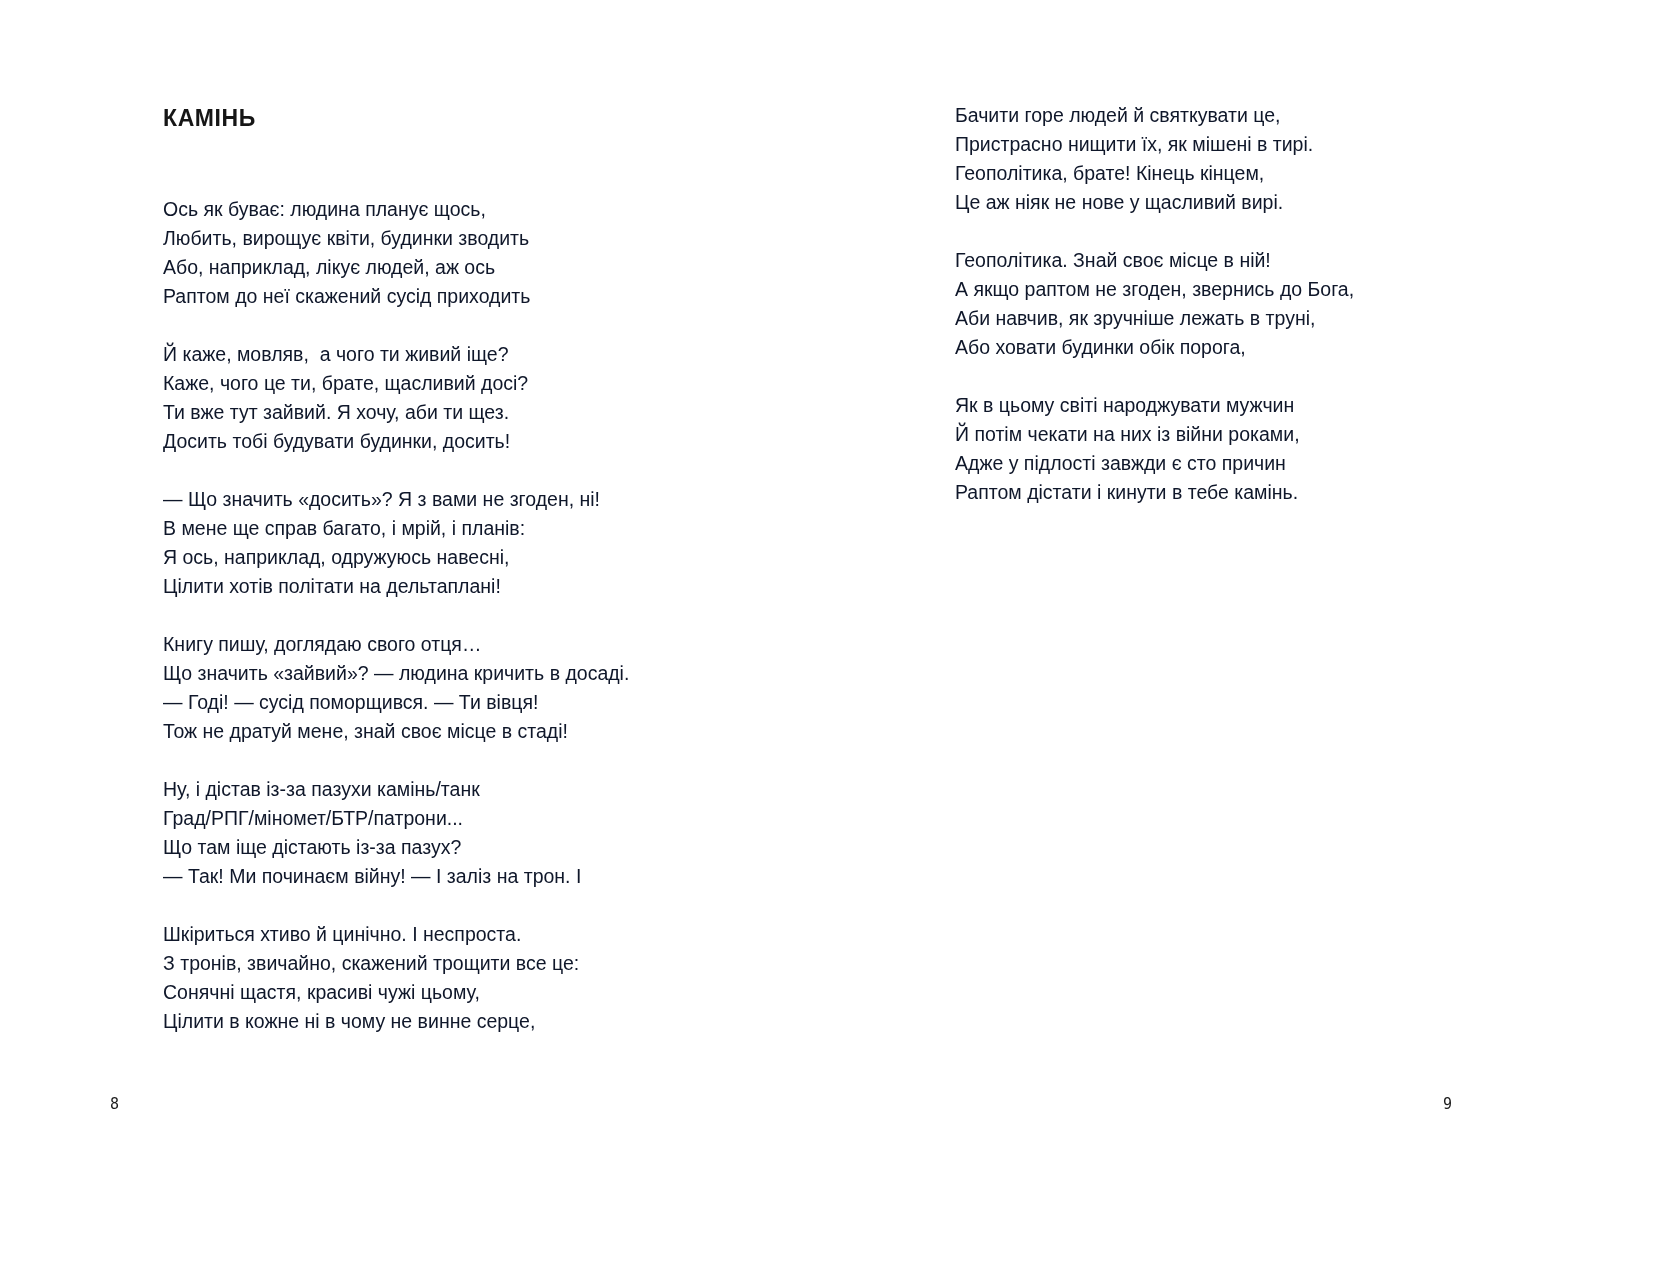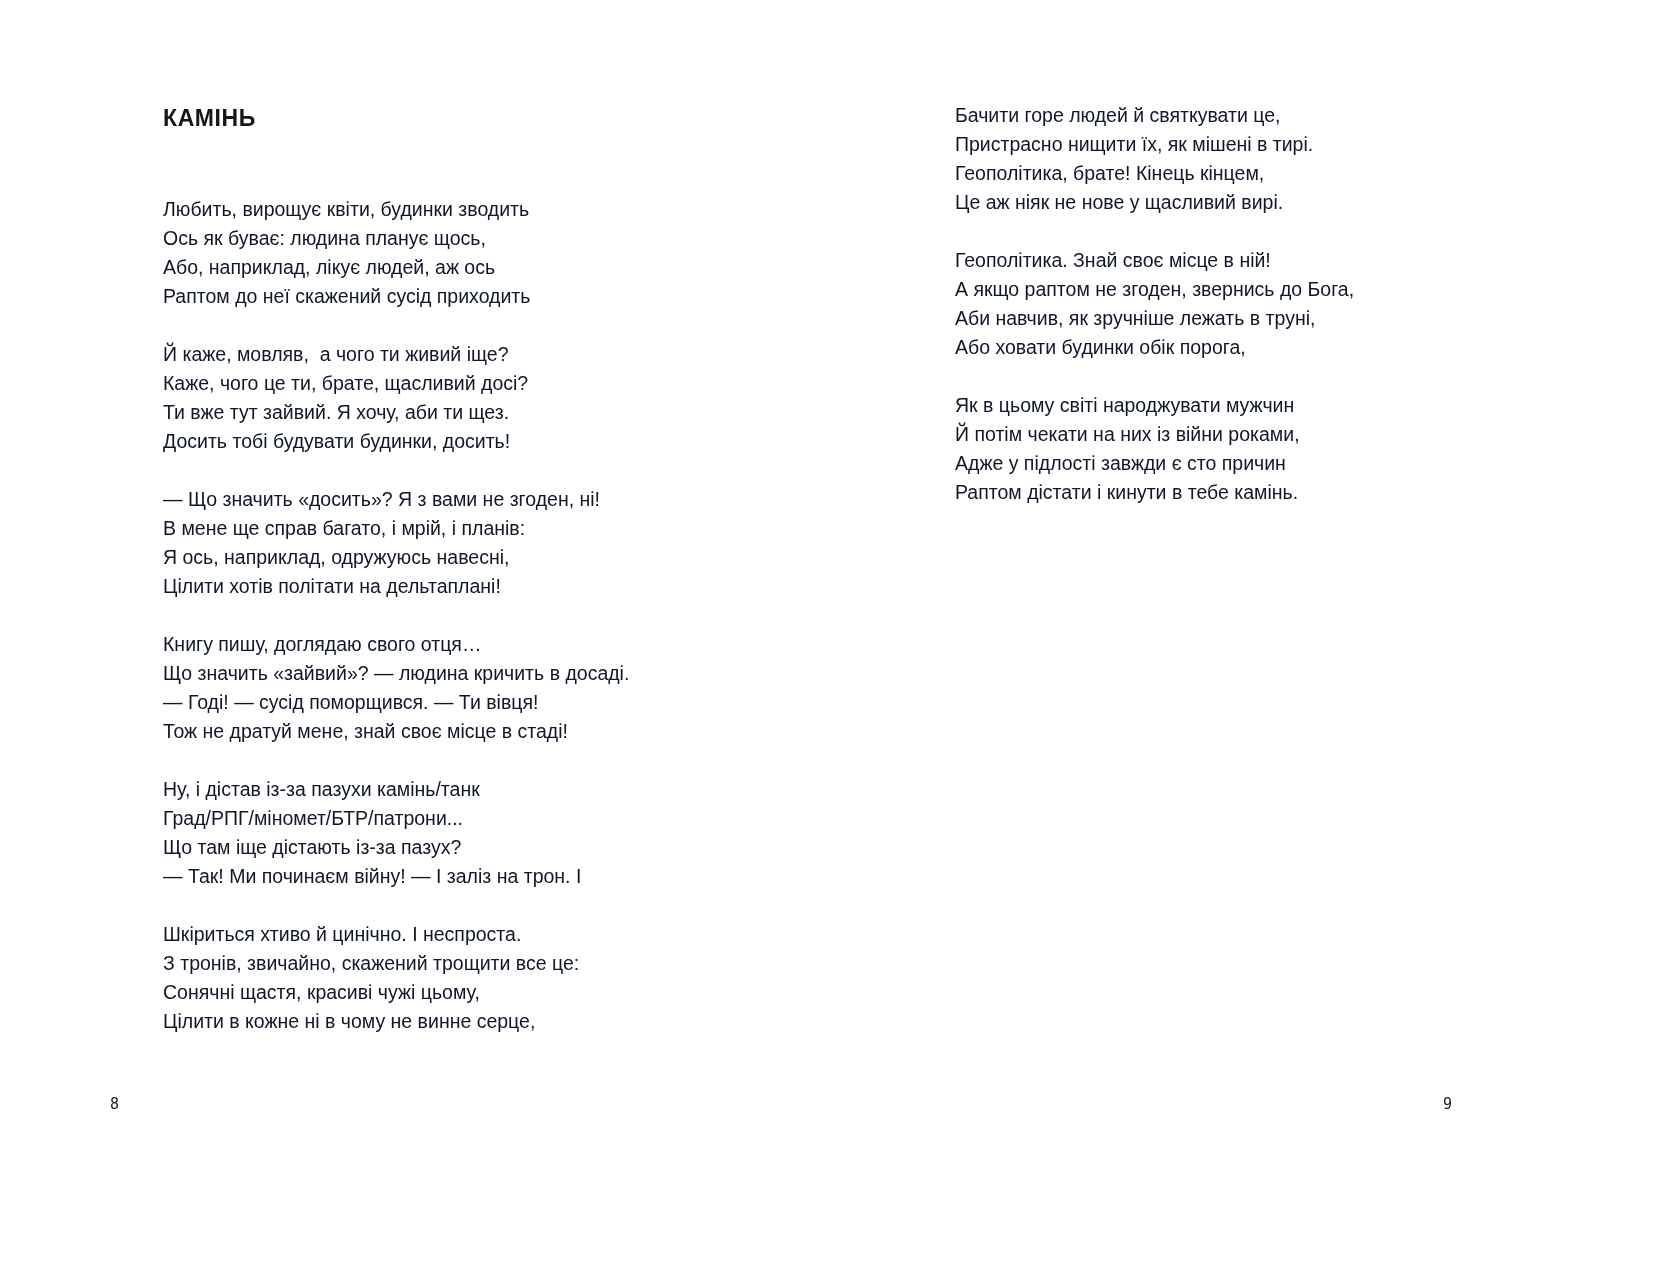--- a/index.html
+++ b/index.html
@@ -45,22 +45,22 @@
 </style>
 </head>
 <body>
 
 <div class="spread">
 
   <div class="page-column left">
     <h1 class="poem-title">КАМІНЬ</h1>
 
     <div class="stanza">
+      <p class="line">Ось як буває: людина планує щось,</p>
       <p class="line">Любить, вирощує квіти, будинки зводить</p>
-      <p class="line">Ось як буває: людина планує щось,</p>
       <p class="line">Або, наприклад, лікує людей, аж ось</p>
       <p class="line">Раптом до неї скажений сусід приходить</p>
     </div>
 
     <div class="stanza">
       <p class="line">Й каже, мовляв,  а чого ти живий іще?</p>
       <p class="line">Каже, чого це ти, брате, щасливий досі?</p>
       <p class="line">Ти вже тут зайвий. Я хочу, аби ти щез.</p>
       <p class="line">Досить тобі будувати будинки, досить!</p>
     </div>

